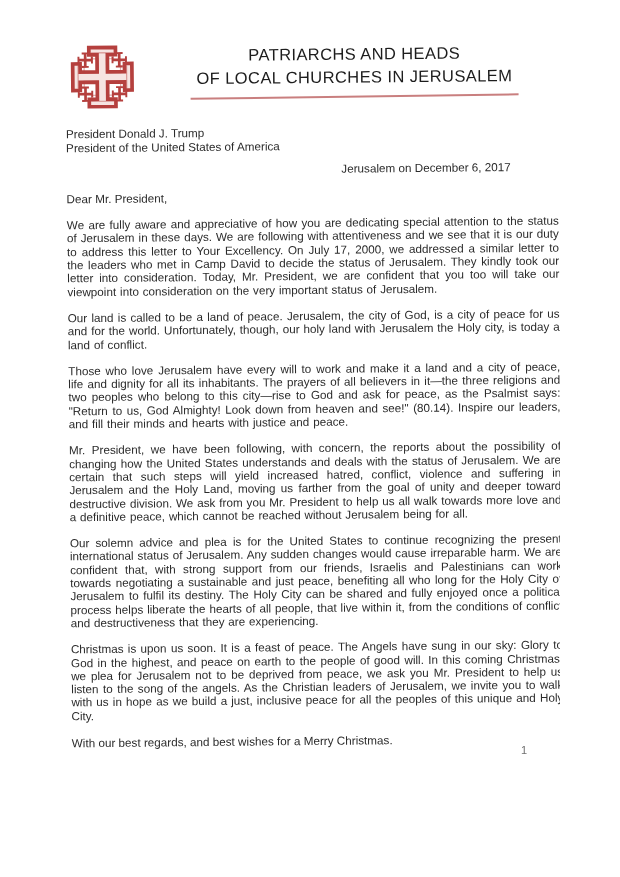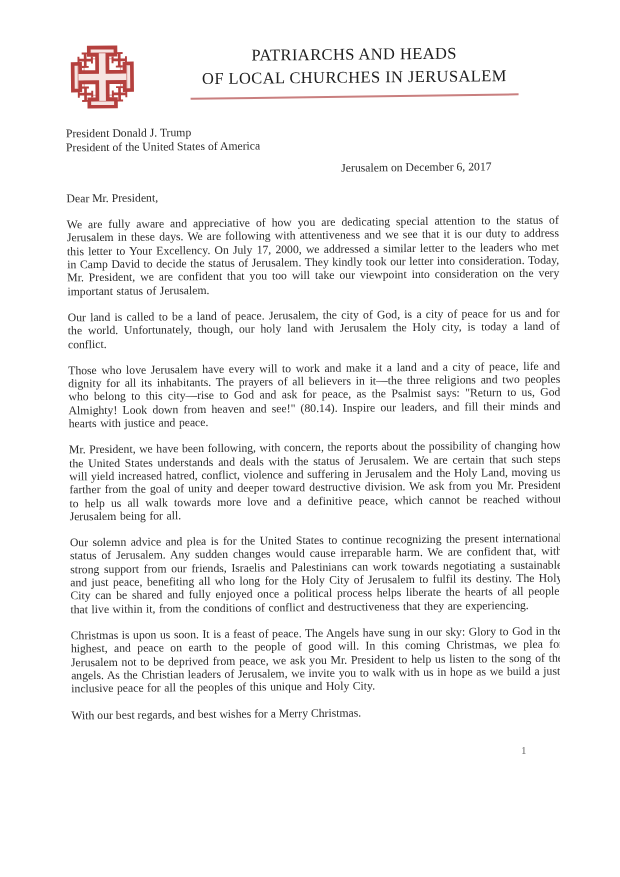--- a/index.html
+++ b/index.html
@@ -1,20 +1,20 @@
 <!DOCTYPE html>
 <html style="--accent: #b5403e; --rule: #c97f7f;"><head>
 <meta charset="utf-8">
 <style>
   html, body { margin:0; padding:0; background:#ffffff; }
   .sheet {
     position:relative;
     width:560px; height:877px;
     background:#fff;
-    font-family:Liberation Serif, serif;
+    font-family:Liberation Sans, sans-serif;
     color:#2b2b2b;
     overflow:hidden;
   }
   .content {
     position:absolute;
     left:65px; top:36px; width:492px;
     transform:rotate(-0.55deg);
     transform-origin:50% 0;
   }
   .header { position:relative; min-height:74px; }

